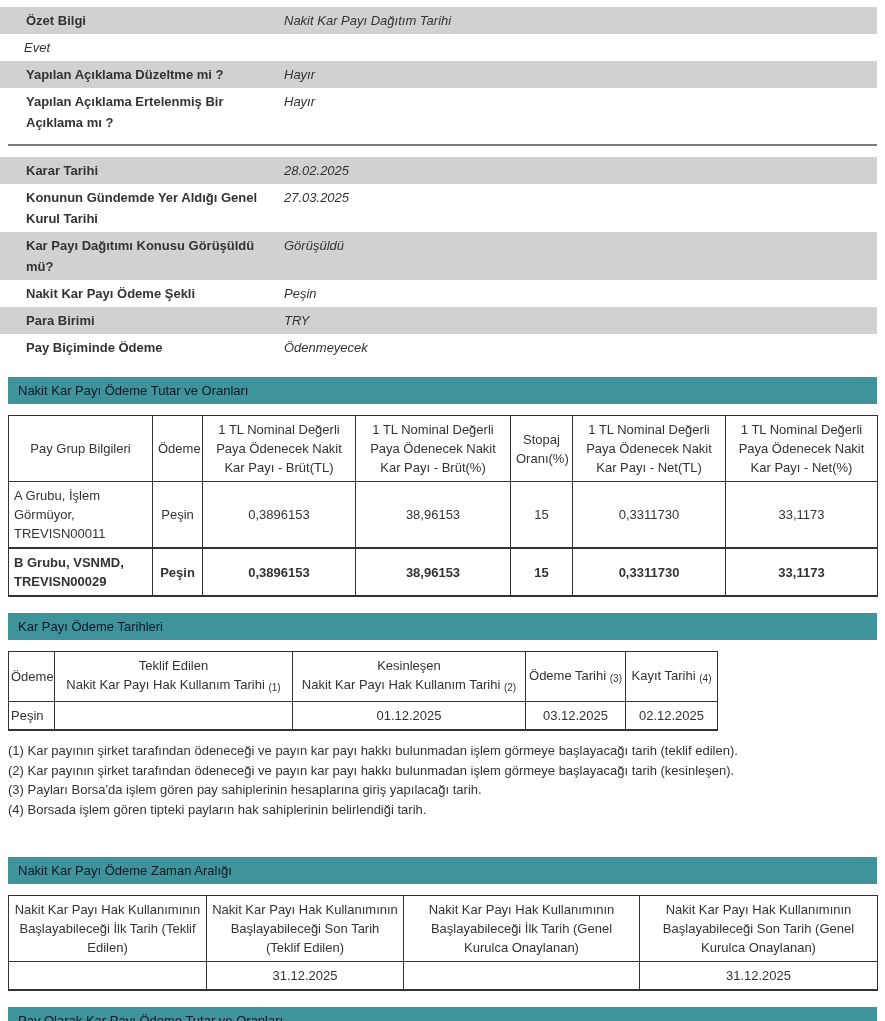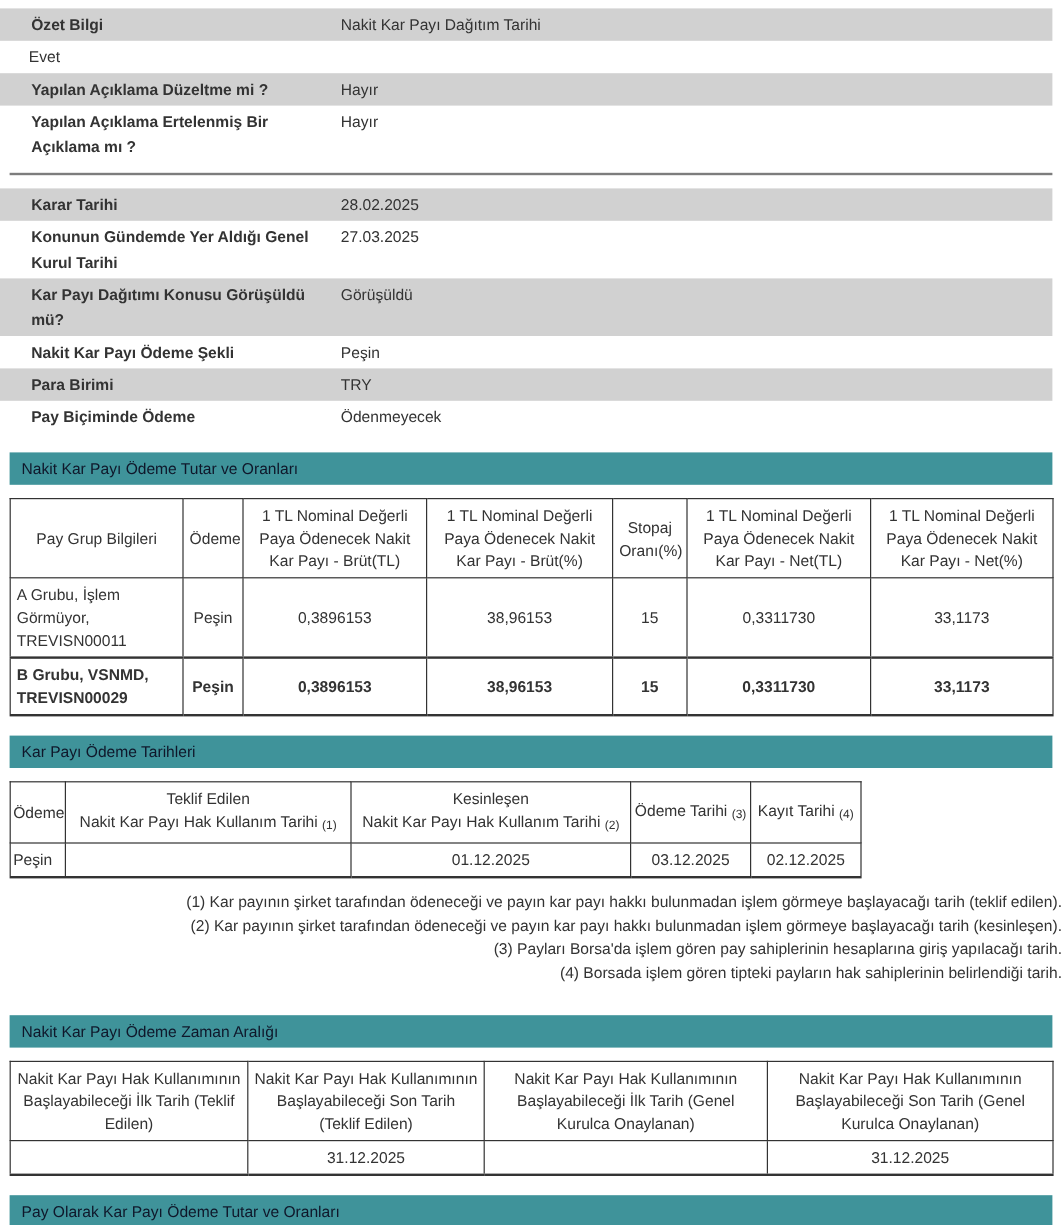--- a/index.html
+++ b/index.html
@@ -26,20 +26,21 @@
     width: 260px;
     padding: 2px 4px 2px 10px;
     font-weight: bold;
     line-height: 21px;
     flex: none;
   }
   .info-value {
     flex: 1;
     padding: 2px 6px 2px 8px;
     line-height: 21px;
+    font-style: italic;
   }
 
   .divider {
     width: 869px;
     height: 2px;
     background: #7d7d7d;
     margin: 8px 0 11px 8px;
   }
 
   
@@ -71,21 +72,21 @@
     line-height: 19px;
     overflow: hidden;
   }
   .data-table td.left, .data-table th.left { text-align: left; }
   tr.bold-row td { font-weight: bold; border-top: 2px solid #333333; }
   .data-table tr:last-child td { border-bottom-width: 2px; }
   .tight th, .tight td { padding: 4px 2px; }
   sub.ref { font-size: 10px; vertical-align: -2px; }
 
   
-  .footnotes { margin: 10px 0 0 8px; text-align: right; }
+  .footnotes { margin: 10px 0 12px 8px; }
   .footnotes p { line-height: 19.5px; margin: 0; }
 
   .sp-lg { height: 10px; }
 </style>
 </head>
 <body>
 
 <div class="page">
 
   <div>

